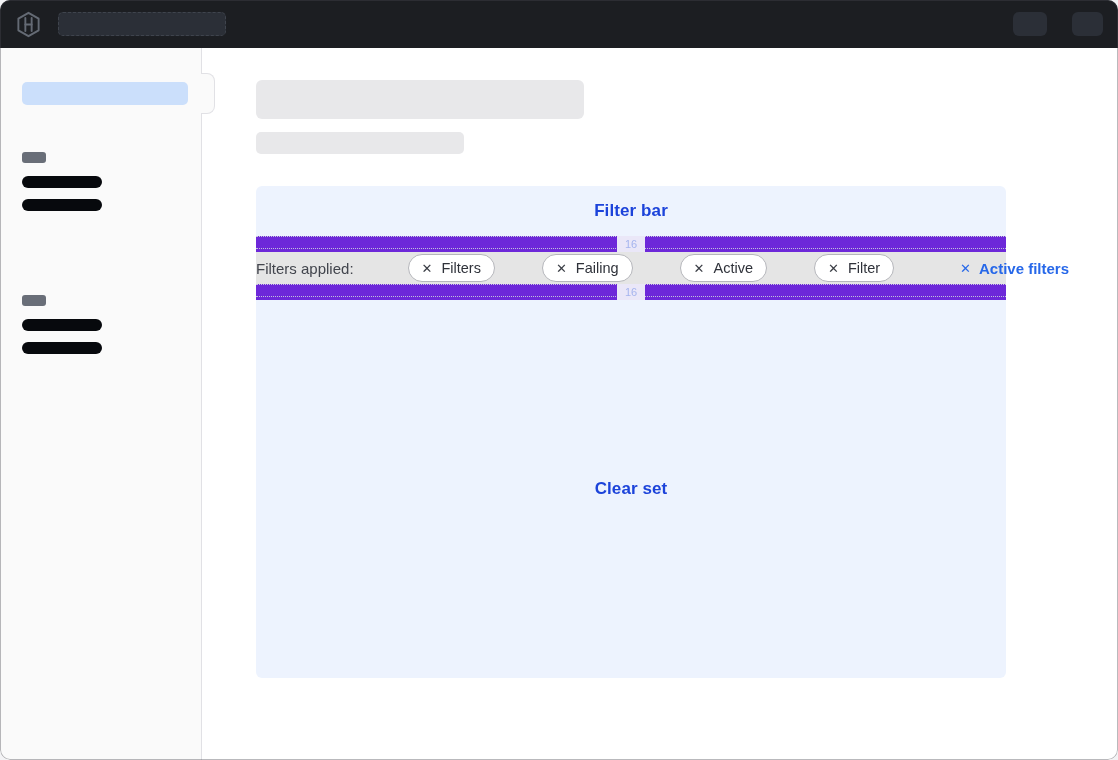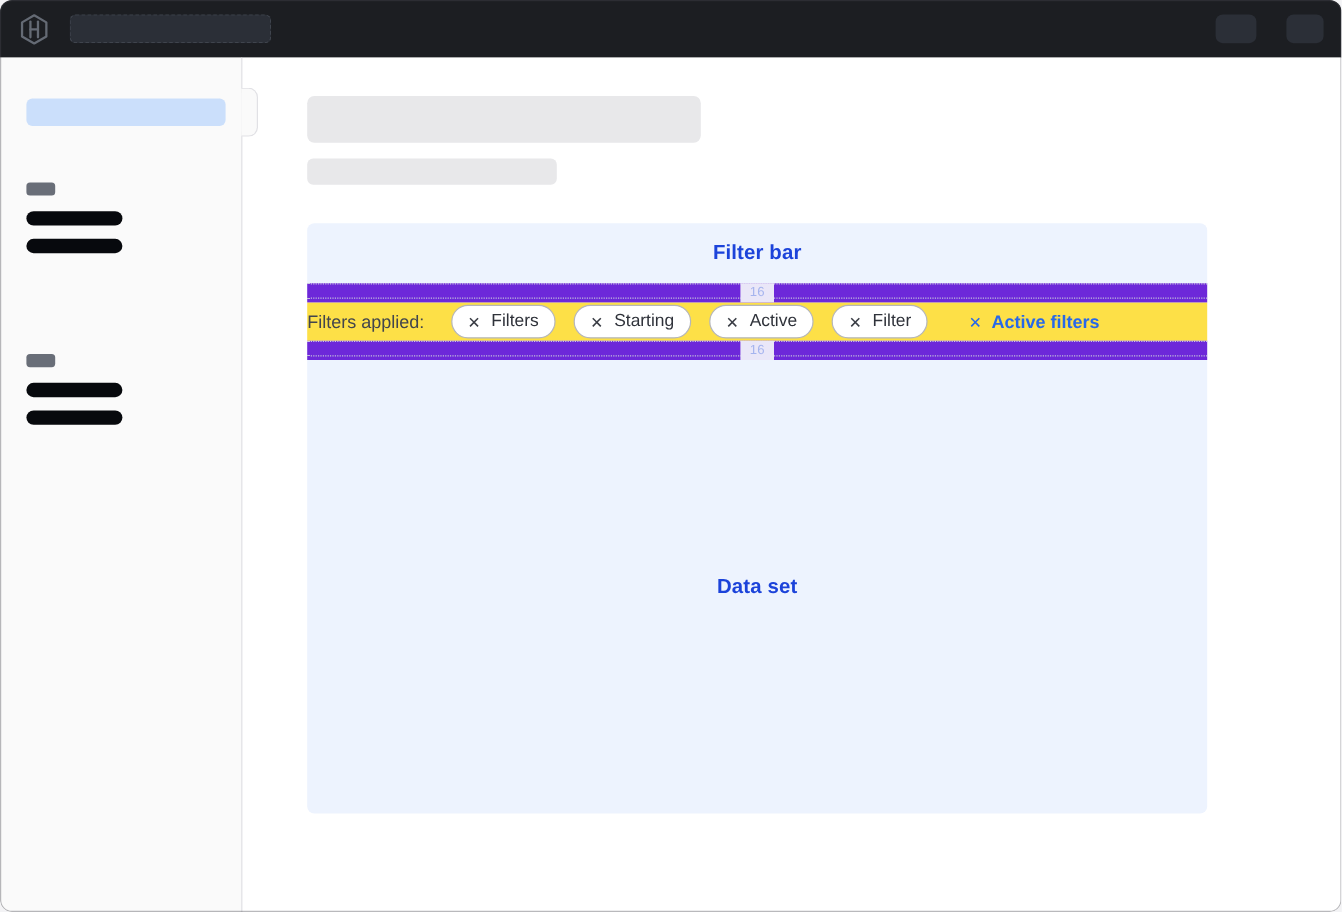--- a/index.html
+++ b/index.html
@@ -71,21 +71,21 @@
   }
   .strip::after {
     content:""; position:absolute; left:0; right:0; top:12px;
     border-top:1px dotted #c3c0db;
   }
   .strip-label {
     position:relative; z-index:1; background:#eae7f8; padding:0 8px;
     font-size:11px; line-height:16px; color:#a5b4ee;
   }
 
-  .filter-row { height:32px; display:flex; align-items:center; background:#fde047; }
+  .filter-row { height:32px; display:flex; align-items:center; background:#e5e5e5;gap:32px; }
   .filters-label { font-size:15px; color:#42454d; margin-right:22px; white-space:nowrap; }
   .chip {
     display:inline-flex; align-items:center; gap:9px; height:28px; padding:0 13px;
     border:1px solid #b5b6bb; border-radius:15px; background:#ffffff;
     font-size:14.5px; color:#2f323a; margin-right:15px; box-sizing:border-box;
     cursor:pointer; white-space:nowrap;
   }
   .chip-x { font-size:13px; color:#3a3d45; line-height:1; }
   .clear-filters {
     display:inline-flex; align-items:center; gap:8px; margin-left:19px;
@@ -152,21 +152,21 @@
 
         <div class="filter-row">
           <span class="filters-label">Filters applied:</span>
 
           <span class="chip">
             <span class="chip-x">✕</span>
             <span>Filters</span>
           </span>
           <span class="chip">
             <span class="chip-x">✕</span>
-            <span>Starting</span>
+            <span>Failing</span>
           </span>
           <span class="chip">
             <span class="chip-x">✕</span>
             <span>Active</span>
           </span>
           <span class="chip">
             <span class="chip-x">✕</span>
             <span>Filter</span>
           </span>
 
@@ -174,19 +174,19 @@
             <span class="clear-x">✕</span>
             <span>Active filters</span>
           </span>
         </div>
 
         <div class="strip">
           <span class="strip-label">16</span>
         </div>
 
         <div class="dataset-block">
-          <span class="block-label">Data set</span>
+          <span class="block-label">Clear set</span>
         </div>
 
       </div>
     </div>
   </div>
 </div>
 
 </body></html>

